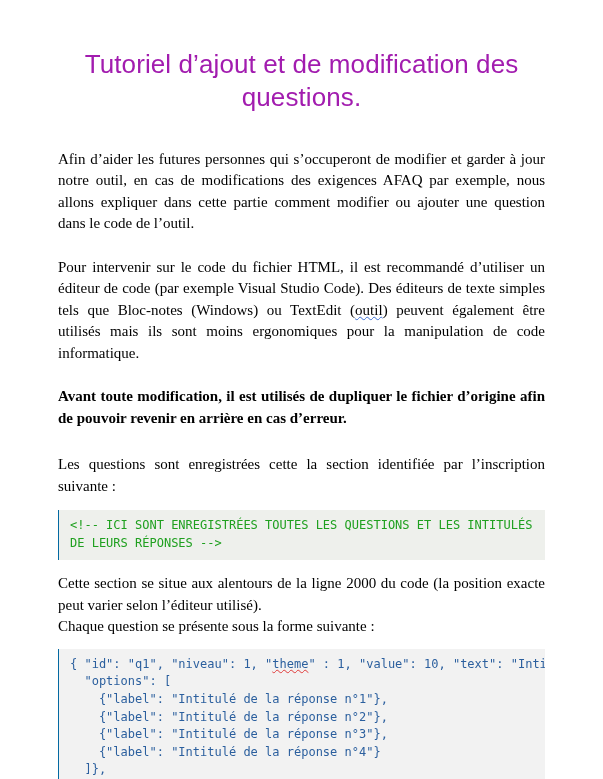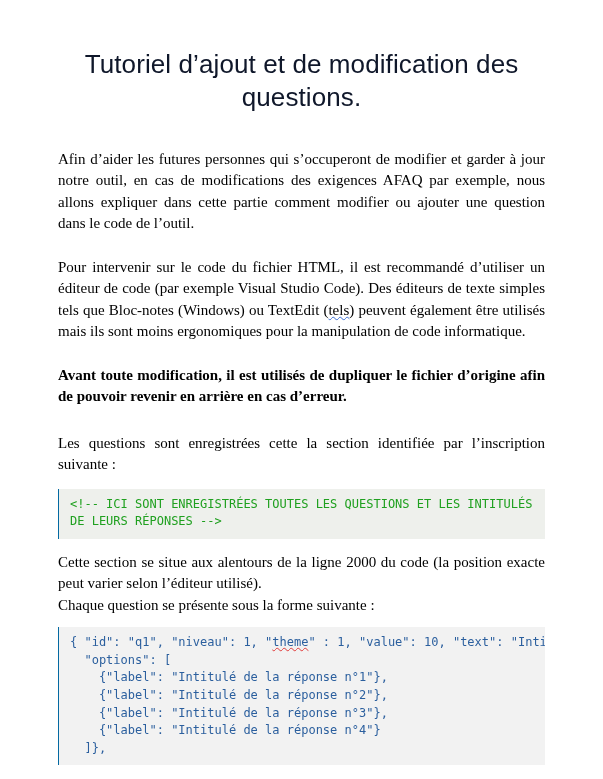--- a/index.html
+++ b/index.html
@@ -20,21 +20,21 @@
     height: 779px;
     box-sizing: border-box;
     padding: 0;
   }
   .doc-title {
     font-family: "Liberation Sans", sans-serif;
     font-size: 26px;
     font-weight: 400;
     line-height: 1.28;
     text-align: center;
-    color: #0f172a;
+    color: #a21caf;
     margin: 0;
     padding: 48px 62px 0 62px;
     letter-spacing: 0.1px;
   }
   .body-wrap {
     padding: 0 58px 0 58px;
     width: 487px;
     box-sizing: content-box;
   }
   p.para {
@@ -126,21 +126,21 @@
   <h1 class="doc-title">Tutoriel d’ajout et de modification des questions.</h1>
 
   <div class="sp-34"></div>
 
   <div class="body-wrap">
 
     <p class="para"><span>Afin d’aider les futures personnes qui s’occuperont de modifier et garder à jour notre outil, en cas de modifications des exigences AFAQ par exemple, nous allons expliquer dans cette partie comment modifier ou ajouter une question dans le code de l’outil.</span></p>
 
     <div class="sp-22"></div>
 
-    <p class="para"><span>Pour intervenir sur le code du fichier HTML, il est recommandé d’utiliser un éditeur de code (par exemple Visual Studio Code). Des éditeurs de texte simples tels que Bloc-notes (Windows) ou TextEdit (</span><span class="sp-blue">tels</span><span>) peuvent également être utilisés mais ils sont moins ergonomiques pour la manipulation de code informatique.</span></p>
+    <p class="para"><span>Pour intervenir sur le code du fichier HTML, il est recommandé d’utiliser un éditeur de code (par exemple Visual Studio Code). Des éditeurs de texte simples tels que Bloc-notes (Windows) ou TextEdit (</span><span class="sp-blue">outil</span><span>) peuvent également être utilisés mais ils sont moins ergonomiques pour la manipulation de code informatique.</span></p>
 
     <div class="sp-22"></div>
 
     <p class="para bold"><span>Avant toute modification, il est utilisés de dupliquer le fichier d’origine afin de pouvoir revenir en arrière en cas d’erreur.</span></p>
 
     <div class="sp-25"></div>
 
     <p class="para"><span>Les questions sont enregistrées cette la section identifiée par l’inscription suivante :</span></p>
 
     <div class="sp-13"></div>

